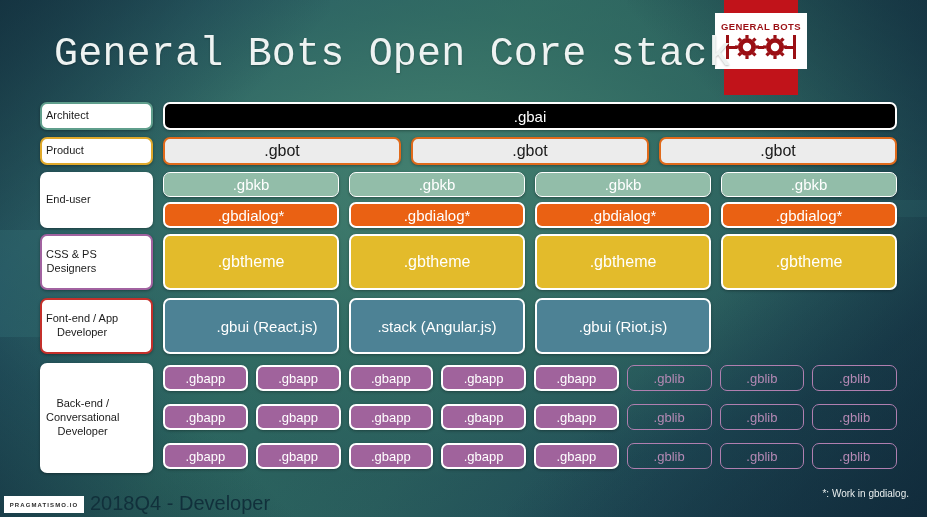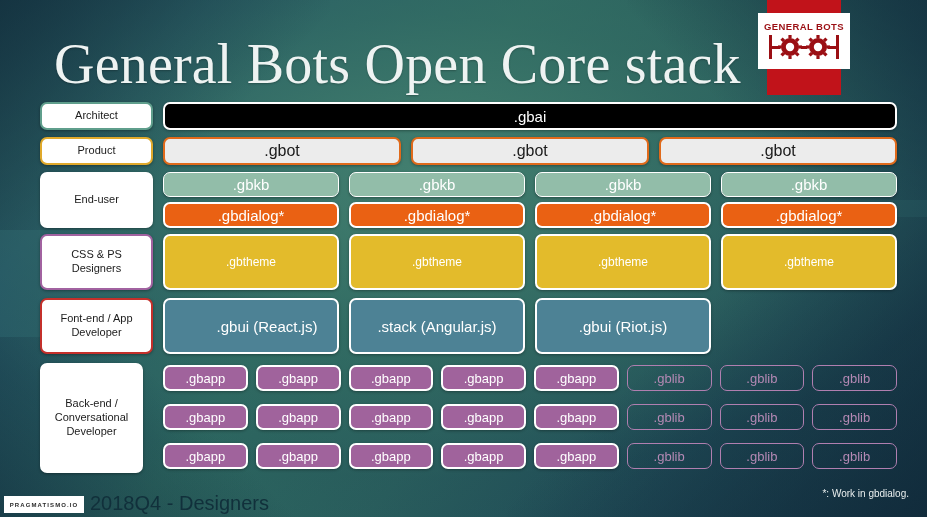--- a/index.html
+++ b/index.html
@@ -19,61 +19,61 @@
   .wedge-tl{top:0;left:0;width:330px;height:230px;
     background:linear-gradient(135deg, rgba(18,46,60,0.75) 0%, rgba(18,46,60,0.0) 62%);}
   .wedge-br{right:0;bottom:0;width:420px;height:300px;
     background:linear-gradient(315deg, rgba(16,40,56,0.8) 0%, rgba(16,40,56,0.0) 60%);}
   .wedge-tr{right:0;top:0;width:300px;height:200px;
     background:linear-gradient(225deg, rgba(16,42,58,0.7) 0%, rgba(16,42,58,0.0) 62%);}
   .wedge-bl{left:0;bottom:0;width:300px;height:180px;
     background:linear-gradient(45deg, rgba(16,42,58,0.65) 0%, rgba(16,42,58,0.0) 62%);}
 
   
-  #logo-wrap{position:absolute;left:767px;top:0px;width:74px;height:93px;}
+  #logo-wrap{position:absolute;left:724px;top:0px;width:74px;height:93px;}
   #logo-band{position:absolute;left:0;top:0;width:74px;height:95px;background:#c1131a;}
   #logo-card{position:absolute;left:-9px;top:13px;width:92px;height:56px;background:#ffffff;
     display:flex;flex-direction:column;align-items:center;justify-content:center;}
   #logo-title{font-size:9.5px;font-weight:bold;letter-spacing:0.4px;color:#9b0f14;
     font-family:"Liberation Sans", sans-serif;line-height:1;margin-bottom:2px;}
 
   
   #page-title{
     position:absolute;left:54px;top:32px;
-    font-size:56px;color:#eef3f2;font-weight:400;letter-spacing:0.2px;
-    font-family:Liberation Serif, serif;
+    font-size:40px;color:#eef3f2;font-weight:400;letter-spacing:0.2px;
+    font-family:Liberation Mono, monospace;
     text-shadow:0 1px 2px rgba(0,0,0,0.25);
     white-space:nowrap;
   }
 
   
   #grid{position:absolute;left:0;top:0;width:927px;height:517px;}
 
   .lbl{
     position:absolute;background:#ffffff;border-radius:7px;
-    display:flex;align-items:center;justify-content:center;text-align:center;
+    display:flex;align-items:center;text-align:center;
     color:#1b1b1b;font-size:11px;line-height:1.25;
     font-family:"Liberation Sans", sans-serif;
     box-shadow:0 1px 3px rgba(0,0,0,0.35);
     padding:0 4px;box-sizing:border-box;
   }
 
   .cell{
     position:absolute;border-radius:7px;
     display:flex;align-items:center;justify-content:center;text-align:center;
     font-family:"Liberation Sans", sans-serif;
     box-sizing:border-box;
     box-shadow:0 1px 3px rgba(0,0,0,0.33);
     overflow:hidden;
   }
   .c-gbai{background:#000000;border:2.5px solid #ffffff;color:#ffffff;font-size:15px;}
   .c-gbot{background:#ececec;border:2px solid #e06a1b;color:#1b1b1b;font-size:16px;}
   .c-gbkb{background:#92bda9;border:1.5px solid #ffffff;color:#ffffff;font-size:15px;}
   .c-gbdialog{background:#ea6113;border:2px solid #ffffff;color:#ffffff;font-size:15px;}
-  .c-gbtheme{background:#e3bb2b;border:2px solid #ffffff;color:#ffffff;font-size:12px;}
+  .c-gbtheme{background:#e3bb2b;border:2px solid #ffffff;color:#ffffff;font-size:16px;}
   .c-gbui{background:#4d8295;border:2px solid #ffffff;color:#ffffff;font-size:15px;}
   .c-gbapp{background:#a0639c;border:2px solid #ffffff;color:#ffffff;font-size:13px;}
   .c-gblib{background:transparent;border:1.5px solid #b07fb0;color:#b489b4;font-size:13px;box-shadow:none;}
 
   
   #footer-badge{
     position:absolute;left:4px;top:496px;width:80px;height:17px;background:#ffffff;
     display:flex;align-items:center;justify-content:center;
     font-size:6px;font-weight:bold;letter-spacing:1.1px;color:#2a2a2a;
     font-family:"Liberation Sans", sans-serif;
@@ -152,21 +152,21 @@
         <span style="white-space: pre-line;">End-user</span>
       </div>
       <div class="lbl" style="left: 40px; top: 234px; width: 113px; height: 56px; border: 2px solid rgb(161, 98, 160);">
         <span style="white-space: pre-line;">CSS &amp; PS
 Designers</span>
       </div>
       <div class="lbl" style="left: 40px; top: 298px; width: 113px; height: 56px; border: 2px solid rgb(196, 48, 43);">
         <span style="white-space: pre-line;">Font-end / App
 Developer</span>
       </div>
-      <div class="lbl" style="left: 40px; top: 363px; width: 103px; height: 110px; border: 2px solid rgb(255, 255, 255);">
+      <div class="lbl" style="left: 40px; top: 363px; width: 113px; height: 110px; border: 2px solid rgb(255, 255, 255);">
         <span style="white-space: pre-line;">Back-end  /
 Conversational
 Developer</span>
       </div>
       <div class="cell c-gbai" style="left: 163px; top: 102px; width: 734px; height: 28px;">
         <span style="white-space: pre-line;">.gbai</span>
       </div>
       <div class="cell c-gbot" style="left: 163px; top: 137px; width: 238px; height: 28px;">
         <span style="white-space: pre-line;">.gbot</span>
       </div>
@@ -289,16 +289,16 @@
       </div>
       <div class="cell c-gblib" style="left: 719.5px; top: 443px; width: 84.75px; height: 26px;">
         <span style="white-space: pre-line;">.gblib</span>
       </div>
       <div class="cell c-gblib" style="left: 812.25px; top: 443px; width: 84.75px; height: 26px;">
         <span style="white-space: pre-line;">.gblib</span>
       </div>
     </div>
 
   <div id="footer-badge">PRAGMATISMO.IO</div>
-  <div id="footer-text">2018Q4 - Designers</div>
+  <div id="footer-text">2018Q4 - Developer</div>
   <div id="footnote">*: Work in gbdialog.</div>
 
 </div>
 
 </body></html>

